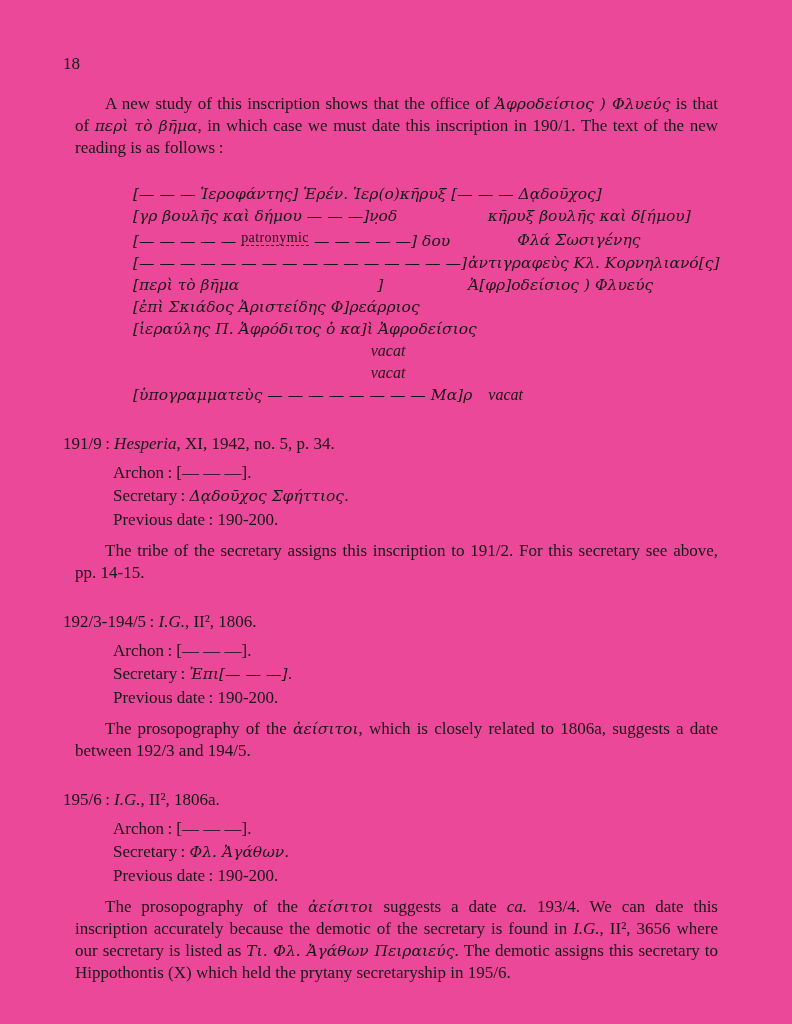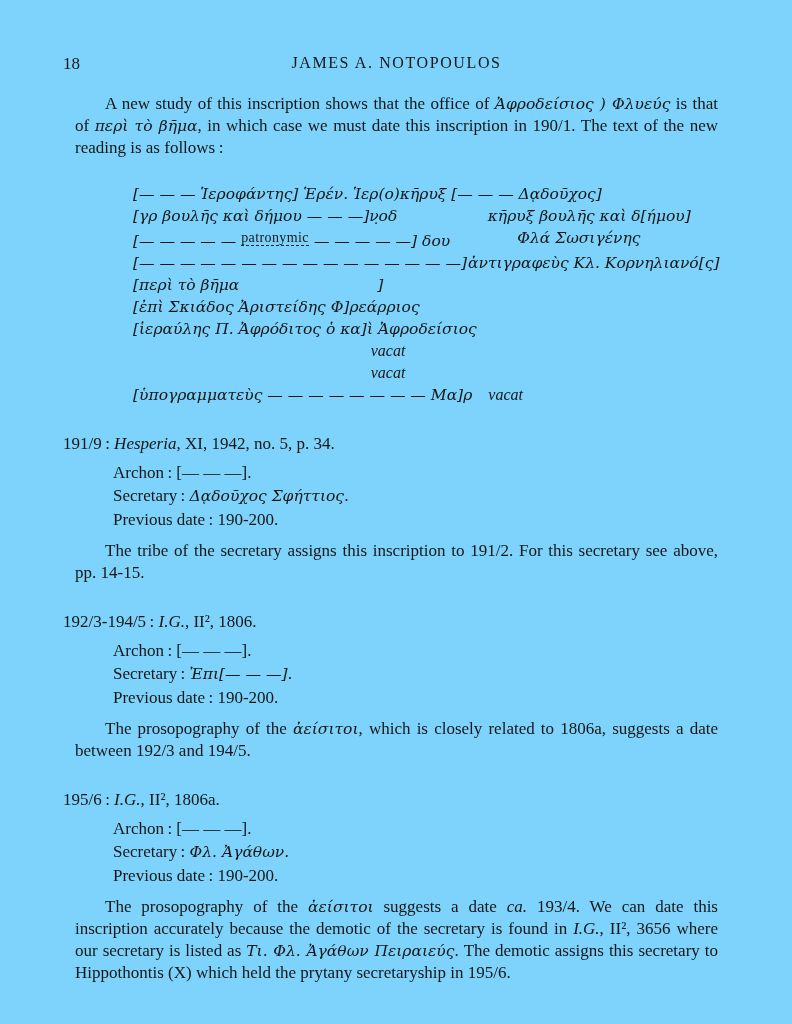--- a/index.html
+++ b/index.html
@@ -5,21 +5,21 @@
   html,body{margin:0;padding:0;}
   body{
     background:#e8e8e6;
     font-family:"Liberation Serif","DejaVu Serif",serif;
     color:#161616;
   }
   .page{
     position:relative;
     width:792px;height:1024px;
     margin:0 auto;
-    background:#7dd3fc;
+    background:#ec4899;
     box-sizing:border-box;
     padding:54px 62px 0 63px;
     overflow:hidden;
   }
   
   .page-header{position:relative;height:22px;}
   .page-number{
     position:absolute;left:0;top:0;
     font-size:17px;
   }
@@ -37,21 +37,21 @@
   .intro{margin-top:17px;}
   
   .inscription{
     margin:24px 0 0 70px;
     width:510px;
     font-size:16px;
     line-height:22px;
   }
   .ins-row{white-space:nowrap;}
   .ins-row.center{text-align:center;}
-  .ins-row.cols{display:flex;align-items:flex-start;}
+  .ins-row.cols{display:flex;align-items:center;}
   .ins-left{flex:0 0 300px;width:300px;white-space:nowrap;}
   .ins-divider{flex:0 0 0px;width:0;border-left:1.5px solid #1c1c1c;}
   .ins-divider.nobar{border-left-color:transparent;}
   .ins-right{padding-left:34px;white-space:nowrap;}
   
   .seg-r{font-style:normal;}
   .seg-i{font-style:italic;}
   .seg-g{
     font-family:"DejaVu Serif",serif;
     font-style:italic;
@@ -77,21 +77,20 @@
   }
   .entry-comment{margin-top:9px;}
 </style>
 </head>
 <body>
 
 <div class="page">
 
   <header class="page-header">
     <span class="page-number">18</span>
-    <span class="running-head">JAMES A. NOTOPOULOS</span>
   </header>
 
   <p class="body-para intro"><span class="seg-r">A new study of this inscription shows that the office of </span><span class="seg-g">Ἀφροδείσιος ) Φλυεύς</span><span class="seg-r"> is that of </span><span class="seg-g">περὶ τὸ βῆμα</span><span class="seg-r">, in which case we must date this inscription in 190/1.  The text of the new reading is as follows :</span></p>
 
   <div class="inscription">
       <div class="ins-row full"><span class="seg-g">[— — — Ἱεροφάντης]  Ἑρέν.  Ἱερ(ο)κῆρυξ  [— — — Δᾳδοῦχος]</span></div>
       <div class="ins-row cols">
         <span class="ins-left"><span class="seg-g">[γρ βουλῆς καὶ δήμου — — —]ν̣οδ</span></span>
         <span class="ins-divider"></span>
         <span class="ins-right"><span class="seg-g">&nbsp;&nbsp;&nbsp;&nbsp;κῆρυξ βουλῆς καὶ δ[ήμου]</span></span>
@@ -102,20 +101,21 @@
         <span class="ins-right"><span class="seg-g">&nbsp;&nbsp;&nbsp;&nbsp;&nbsp;&nbsp;&nbsp;&nbsp;&nbsp;&nbsp;Φλά Σωσιγένης</span></span>
       </div>
       <div class="ins-row cols">
         <span class="ins-left"><span class="seg-g">[— — — — — — — — — — — — — — — —]</span></span>
         <span class="ins-divider"></span>
         <span class="ins-right"><span class="seg-g">ἀντιγραφεὺς Κλ. Κορνηλιανό[ς]</span></span>
       </div>
       <div class="ins-row cols">
         <span class="ins-left"><span class="seg-g">[περὶ τὸ βῆμα&nbsp;&nbsp;&nbsp;&nbsp;&nbsp;&nbsp;&nbsp;&nbsp;&nbsp;&nbsp;&nbsp;&nbsp;&nbsp;&nbsp;&nbsp;&nbsp;&nbsp;&nbsp;&nbsp;&nbsp;&nbsp;&nbsp;&nbsp;&nbsp;&nbsp;&nbsp;&nbsp;&nbsp;]</span></span>
         <span class="ins-divider nobar"></span>
+        <span class="ins-right"><span class="seg-g">Ἀ[φρ]οδείσιος ) Φλυεύς</span></span>
       </div>
       <div class="ins-row full"><span class="seg-g">[ἐπὶ Σκιάδος Ἀριστείδης Φ]ρεάρριος</span></div>
       <div class="ins-row full"><span class="seg-g">[ἱεραύλης Π. Ἀφρόδιτος ὁ κα]ὶ Ἀφροδείσιος</span></div>
       <div class="ins-row center"><span class="seg-i">vacat</span></div>
       <div class="ins-row center"><span class="seg-i">vacat</span></div>
       <div class="ins-row full"><span class="seg-g">[ὑπογραμματεὺς — — — — — — — — Μα]ρ</span><span class="seg-r">&nbsp;&nbsp;&nbsp;&nbsp;</span><span class="seg-i">vacat</span></div>
     </div>
 
   <section class="entry">
     <h2 class="entry-heading"><span class="seg-r">191/9 :  </span><span class="seg-i">Hesperia</span><span class="seg-r">, XI, 1942, no. 5, p. 34.</span></h2>

